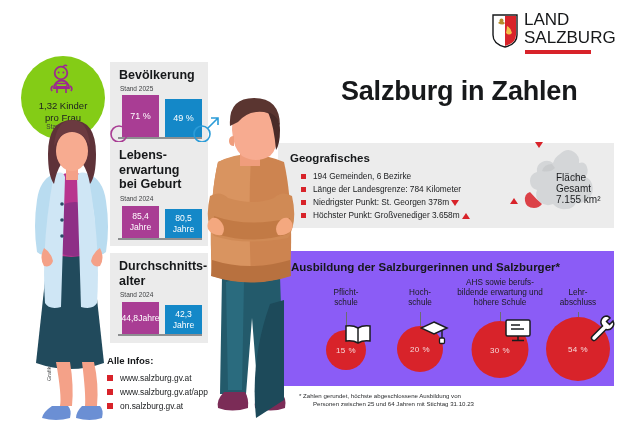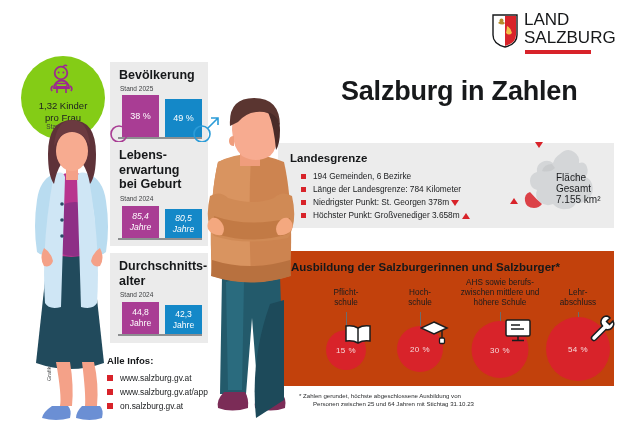--- a/index.html
+++ b/index.html
@@ -81,21 +81,21 @@
   .tri.up   { border-left: 4px solid transparent; border-right: 4px solid transparent; border-bottom: 6px solid #d8232a; }
 
   
   #mapbox { position: absolute; left: 508px; top: 140px; width: 132px; height: 92px; }
   #mapbox .mtxt {
     position: absolute; left: 48px; top: 32px;
     font-size: 10px; color: #1a1c1e; line-height: 11px;
   }
 
   
-  #edu { left: 278px; top: 251px; width: 336px; height: 135px; background: #c2410c; }
+  #edu { left: 278px; top: 251px; width: 336px; height: 135px; background: #8b5cf6; }
   #edu .h { position: absolute; left: 13px; top: 10px; font-size: 11.5px; font-weight: bold; color: #16181a; }
   .eduitem { position: absolute; }
   .eduitem .lab {
     position: absolute; text-align: center; font-size: 8.2px; color: #1a1c1e; line-height: 10px;
     transform: translateX(-50%);
   }
   .eduitem .stem { position: absolute; width: 1px; background: #6b6d6f; }
   .eduitem .circ {
     position: absolute; border-radius: 50%; background: #d8232a;
     transform: translateX(-50%);
@@ -177,21 +177,21 @@
       <div>pro Frau</div>
     </div>
     <div class="t2">Stand 2024</div>
   </div>
 
   <div class="statcard" style="left:110px; top:62px; width:98px; height:84px;">
     <div class="title" style="position:absolute; left:9px; top:6px; font-size:12.5px;">Bevölkerung</div>
     <div class="sub" style="position:absolute; left:10px; top:22px;">Stand 2025</div>
     <div class="baseline" style="left:8px; top:75px; width:84px;"></div>
     <div class="bars" style="left:12px; top:33px;">
-      <div class="bar f" style="width:37px; height:42px; font-size:9px;">38 %</div>
+      <div class="bar f" style="width:37px; height:42px; font-size:9px;">71 %</div>
       <div class="bar m" style="width:37px; height:38px; font-size:9px;">49 %</div>
     </div>
 
     <svg class="gsym" style="left:-3px; top:62px;" width="24" height="30" viewBox="0 0 24 30">
       <circle cx="12" cy="10" r="8" fill="none" stroke="#a93d94" stroke-width="1.6"></circle>
       <path d="M12 18 v10 M7.5 23.5 h9" stroke="#a93d94" stroke-width="1.6" fill="none"></path>
     </svg>
 
     <svg class="gsym" style="left:80px; top:52px;" width="32" height="32" viewBox="0 0 32 32">
       <circle cx="12" cy="20" r="8" fill="none" stroke="#2b9cd8" stroke-width="1.6"></circle>
@@ -200,53 +200,53 @@
   </div>
 
   <div class="statcard" style="left:110px; top:142px; width:98px; height:104px;">
     <div class="title" style="position:absolute; left:9px; top:6px; font-size:12.5px; line-height:14.5px;">
       <div>Lebens-</div>
       <div>erwartung</div>
       <div>bei Geburt</div>
     </div>
     <div class="sub" style="position:absolute; left:10px; top:52px;">Stand 2024</div>
     <div class="baseline" style="left:8px; top:96px; width:84px;"></div>
-    <div class="bars" style="left:12px; top:64px;font-style:italic;">
+    <div class="bars" style="left:12px; top:64px;">
       <div class="bar f" style="width:37px; height:32px; font-size:8.6px; flex-direction:column;">
         <span>85,4</span>
         <span>Jahre</span>
       </div>
       <div class="bar m" style="width:37px; height:29px; font-size:8.6px; flex-direction:column;">
         <span>80,5</span>
         <span>Jahre</span>
       </div>
     </div>
   </div>
 
   <div class="statcard" style="left:110px; top:253px; width:98px; height:90px;">
     <div class="title" style="position:absolute; left:9px; top:6px; font-size:12.5px; line-height:14.5px;">
       <div>Durchschnitts-</div>
       <div>alter</div>
     </div>
     <div class="sub" style="position:absolute; left:10px; top:37px;">Stand 2024</div>
     <div class="baseline" style="left:8px; top:81px; width:84px;"></div>
     <div class="bars" style="left:12px; top:49px;">
-      <div class="bar f" style="width:37px; height:32px; font-size:8.6px; flex-direction:column;">
+      <div class="bar f" style="width:37px; height:32px; font-size:8.6px; flex-direction:row;">
         <span>44,8</span>
         <span>Jahre</span>
       </div>
       <div class="bar m" style="width:37px; height:29px; font-size:8.6px; flex-direction:column;">
         <span>42,3</span>
         <span>Jahre</span>
       </div>
     </div>
   </div>
 
   <div class="panel" id="geo">
-    <div class="h">Landesgrenze</div>
+    <div class="h">Geografisches</div>
     <ul>
       <li><span>194 Gemeinden, 6 Bezirke</span></li>
       <li><span>Länge der Landesgrenze: 784 Kilometer</span></li>
       <li><span>Niedrigster Punkt: St. Georgen 378m</span> <span class="tri down"></span></li>
       <li><span>Höchster Punkt: Großvenediger 3.658m</span> <span class="tri up"></span></li>
     </ul>
   </div>
 
   <div id="mapbox">
     <svg width="132" height="92" viewBox="0 0 132 92">
@@ -296,21 +296,21 @@
       <svg class="eduicon" style="left:157px; top:68px;" width="30" height="28" viewBox="0 0 30 28">
         <path d="M14 3 L27 9 L14 15 L1 9 Z" fill="#ffffff" stroke="#1a1c1e" stroke-width="1.5"></path>
         <path d="M22 11.5 v8" stroke="#1a1c1e" stroke-width="1.4"></path>
         <rect x="19.5" y="19" width="5" height="5.5" rx="1.2" fill="#ffffff" stroke="#1a1c1e" stroke-width="1.3"></rect>
       </svg>
     </div>
 
     <div class="eduitem">
       <div class="lab" style="left:222px; top:27px; width:110px;">
         <div>AHS sowie berufs-</div>
-        <div>zwischen mittlere und</div>
+        <div>bildende erwartung und</div>
         <div>höhere Schule</div>
       </div>
       <div class="stem" style="left:222px; top:61px; height:15px;"></div>
       <div class="circ" style="left:222px; top:70px; width:57px; height:57px;">
         <span class="pct">30 %</span>
       </div>
       <svg class="eduicon" style="left:241px; top:66px;" width="30" height="28" viewBox="0 0 30 28">
         <rect x="2" y="3" width="24" height="16" rx="1.5" fill="#ffffff" stroke="#1a1c1e" stroke-width="1.5"></rect>
         <path d="M7 8 h9 M7 12 h13" stroke="#1a1c1e" stroke-width="1.3"></path>
         <path d="M14 19 v4 M8 23.5 h12" stroke="#1a1c1e" stroke-width="1.5"></path>

